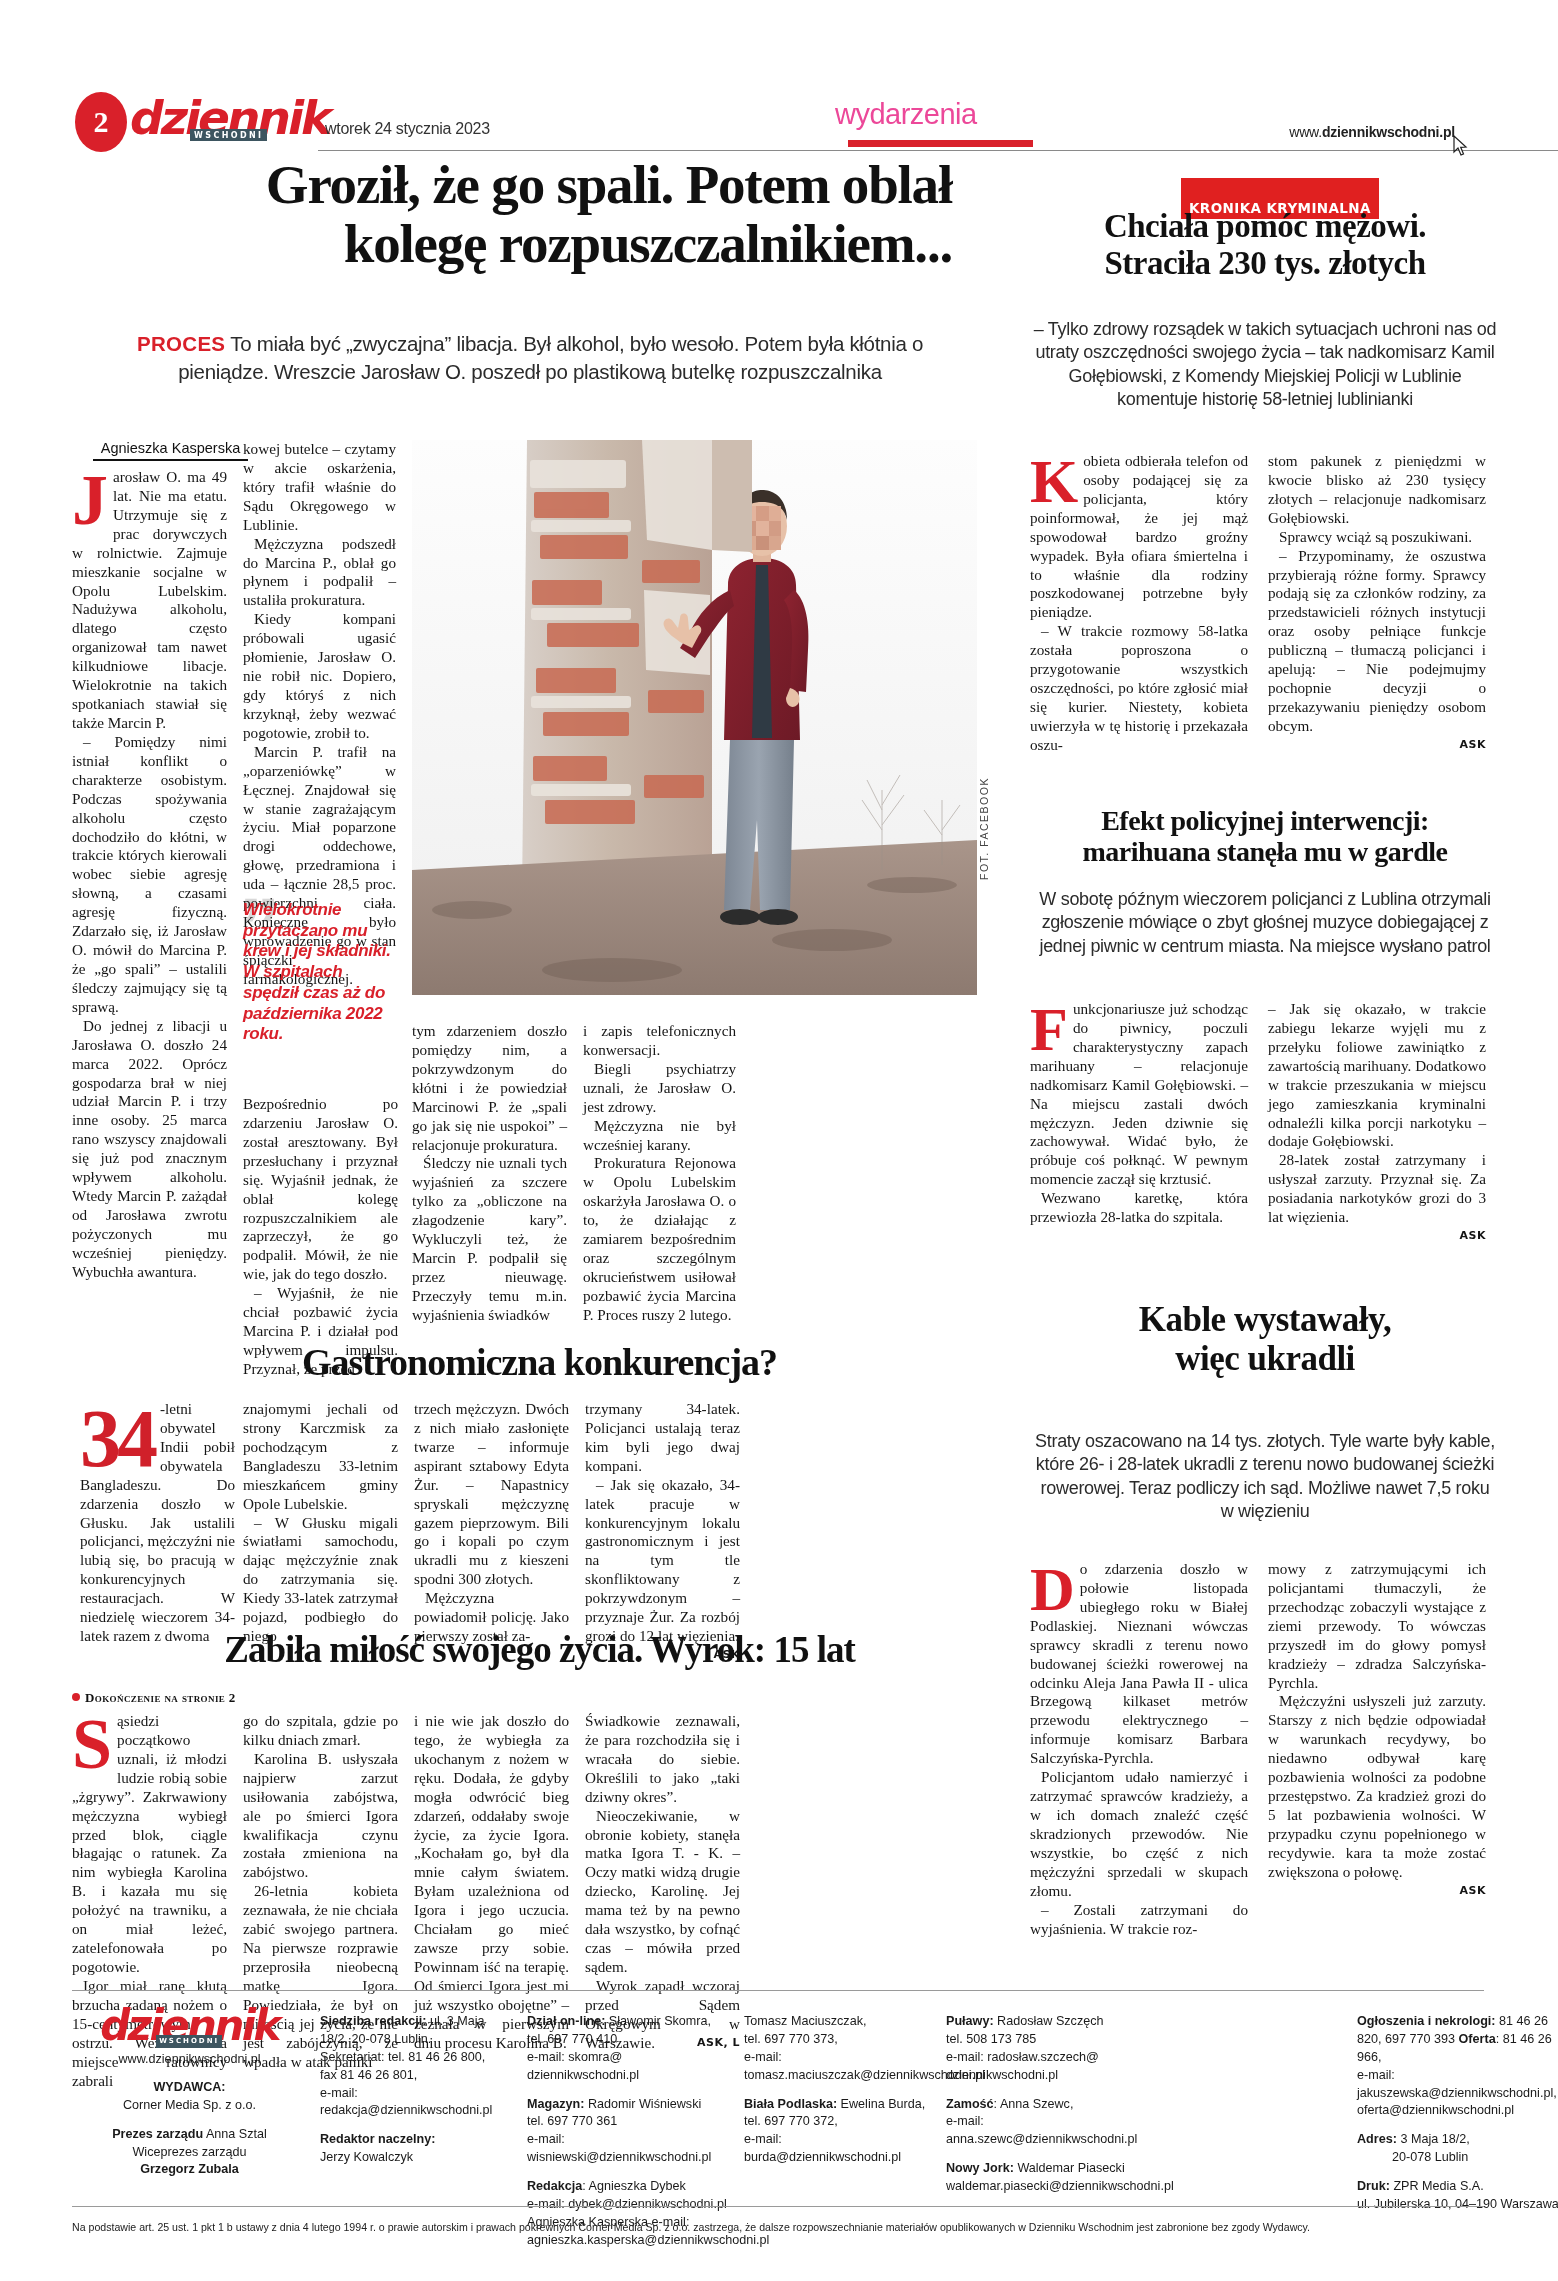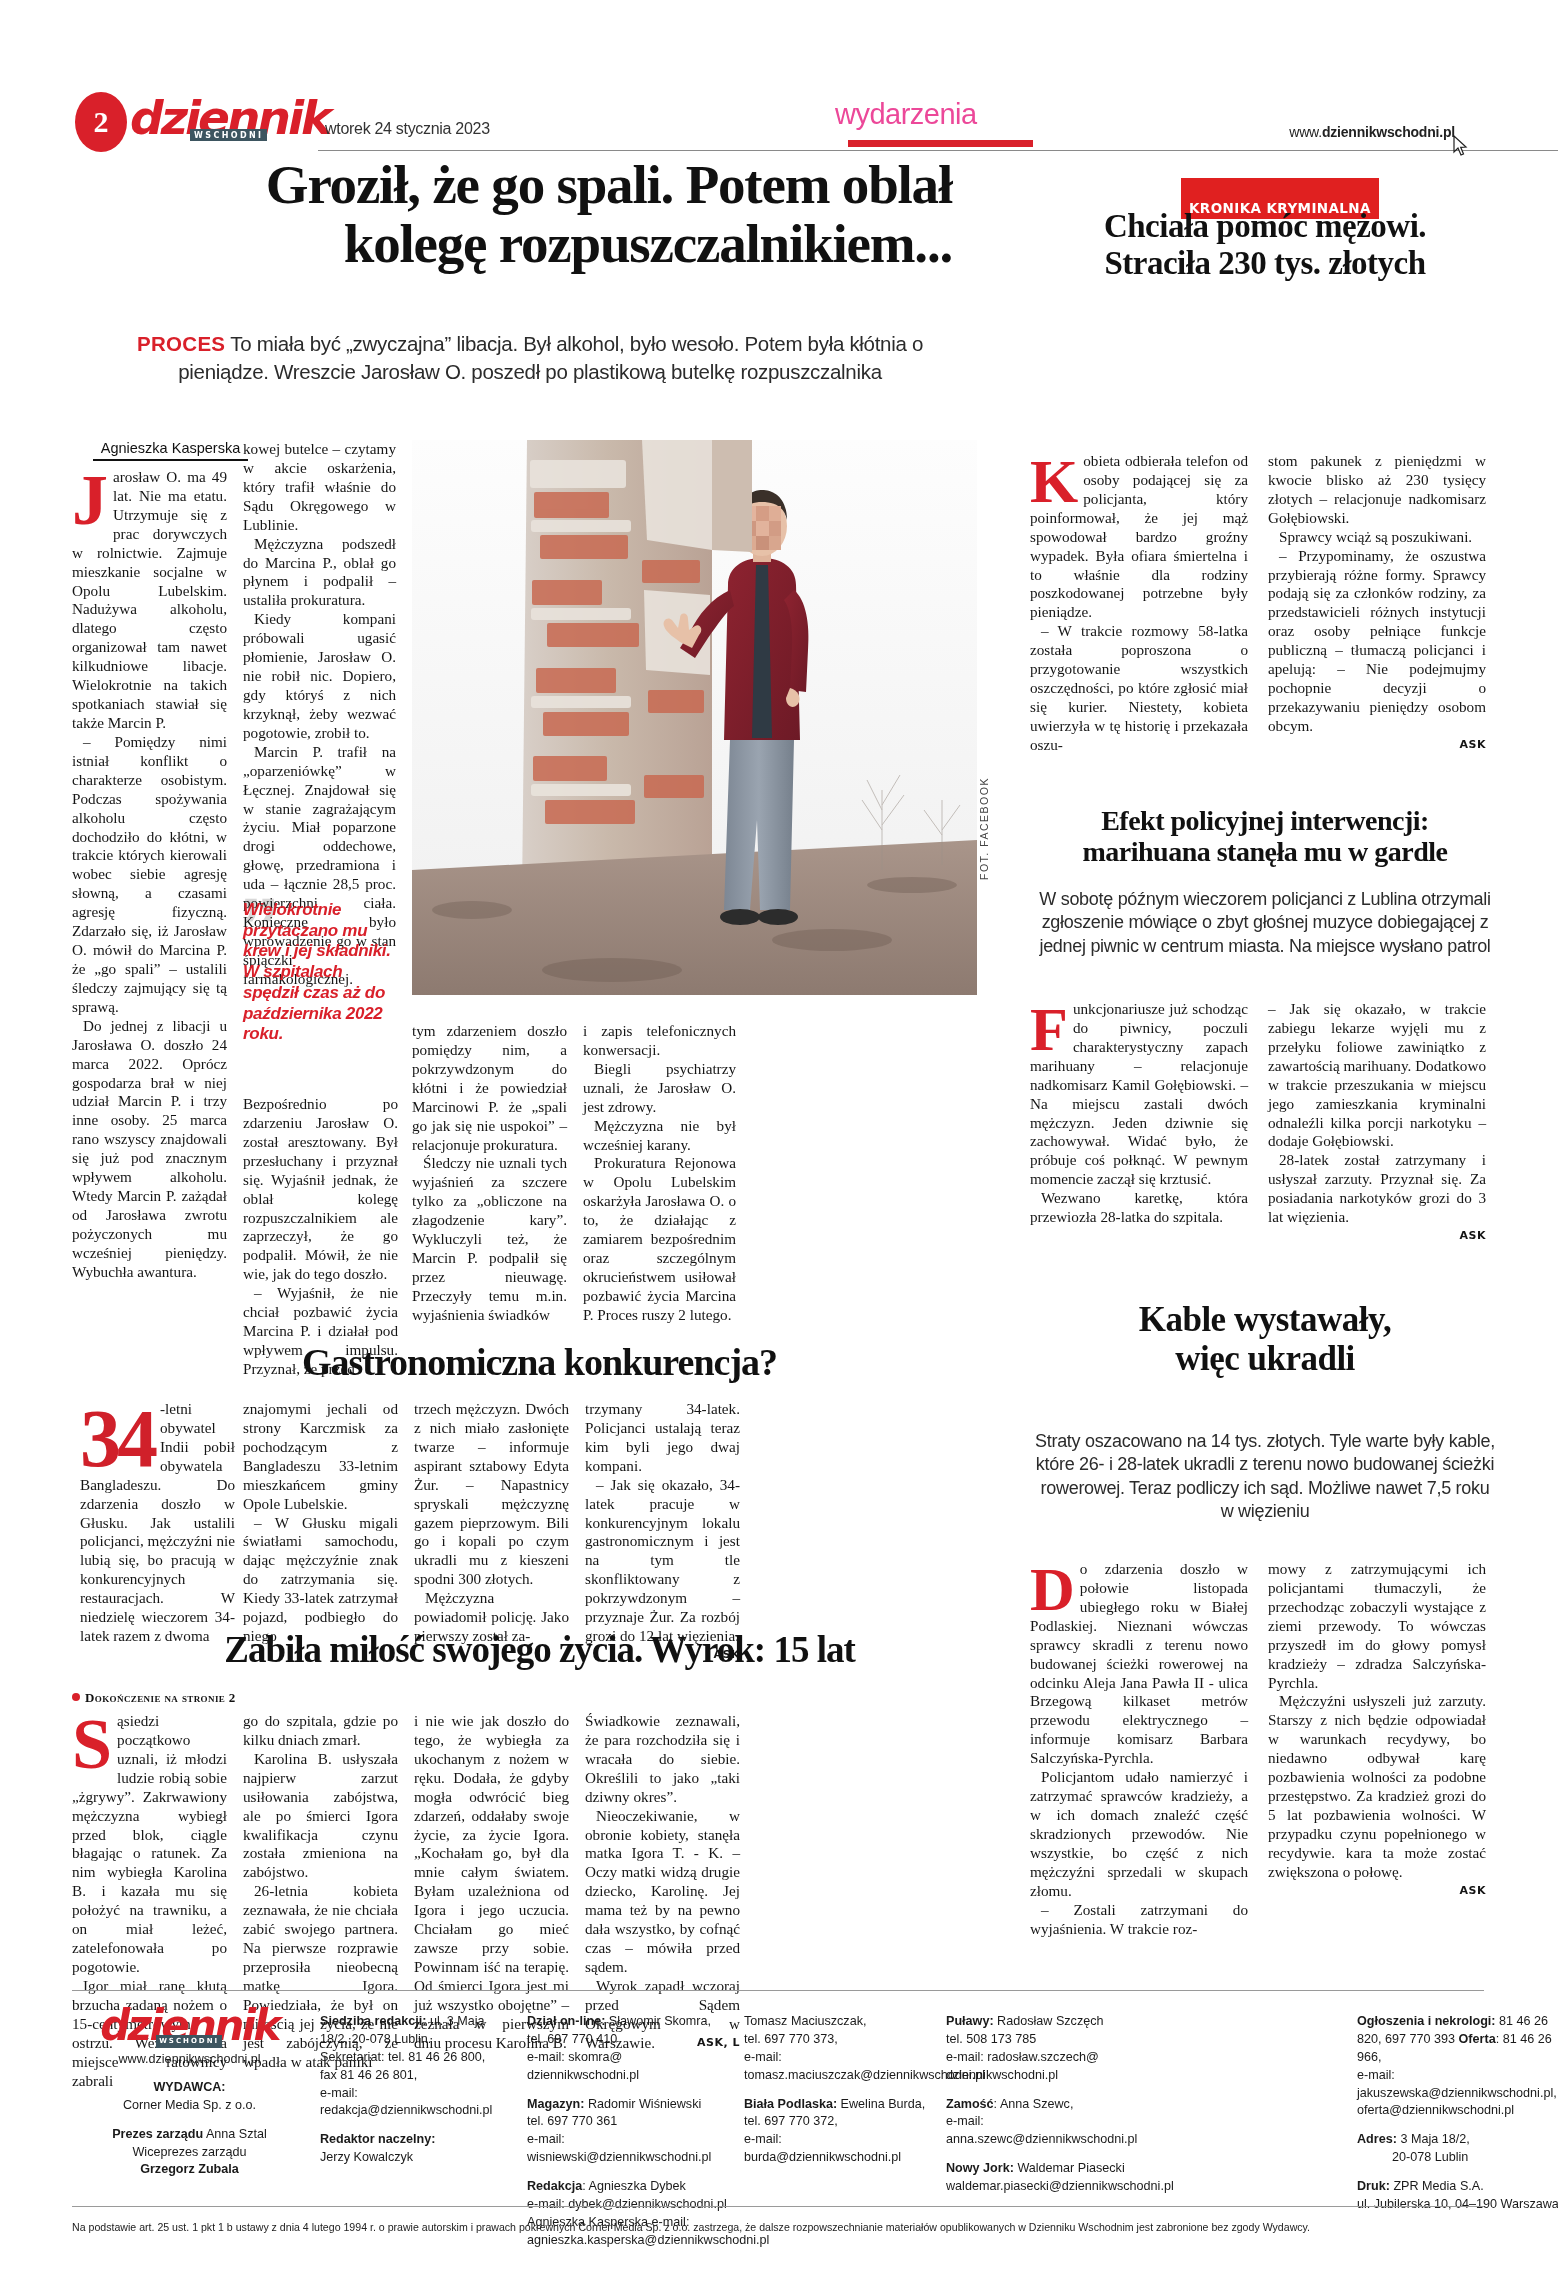--- a/index.html
+++ b/index.html
@@ -403,20 +403,21 @@
     <p>Mężczyzna nie był wcześniej karany.</p>
     <p>Prokuratura Rejonowa w Opolu Lubelskim oskarżyła Jarosława O. o to, że działając z zamiarem bezpośrednim oraz szczególnym okrucieństwem usiłował pozbawić życia Marcina P. Proces ruszy 2 lutego.</p>
   </div>
 
   <div class="kronika-badge">KRONIKA KRYMINALNA</div>
 
   <div class="rhead rh1">
     <span>Chciała pomóc mężowi.</span><br>
     <span>Straciła 230 tys. złotych</span>
   </div>
+  <div class="rlead rl1">– Tylko zdrowy rozsądek w takich sytuacjach uchroni nas od utraty oszczędności swojego życia – tak nadkomisarz Kamil Gołębiowski, z Komendy Miejskiej Policji w Lublinie komentuje historię 58-letniej lublinianki</div>
 
   <div class="col rcolA">
     <p class="noind"><span class="dropcap-r">K</span><span>obieta odbierała telefon od osoby podającej się za policjanta, który poinformował, że jej mąż spowodował bardzo groźny wypadek. Była ofiara śmiertelna i to właśnie dla rodziny poszkodowanej potrzebne były pieniądze.</span></p>
     <p>– W trakcie rozmowy 58-latka została poproszona o przygotowanie wszystkich oszczędności, po które zgłosić miał się kurier. Niestety, kobieta uwierzyła w tę historię i przekazała oszu-</p>
   </div>
   <div class="col rcolB">
     <p class="noind">stom pakunek z pieniędzmi w kwocie blisko aż 230 tysięcy złotych – relacjonuje nadkomisarz Gołębiowski.</p>
     <p>Sprawcy wciąż są poszukiwani.</p>
     <p>– Przypominamy, że oszustwa przybierają różne formy. Sprawcy podają się za członków rodziny, za przedstawicieli różnych instytucji oraz osoby pełniące funkcje publiczną – tłumaczą policjanci i apelują: – Nie podejmujmy pochopnie decyzji o przekazywaniu pieniędzy osobom obcym.</p>
     <p class="noind">

